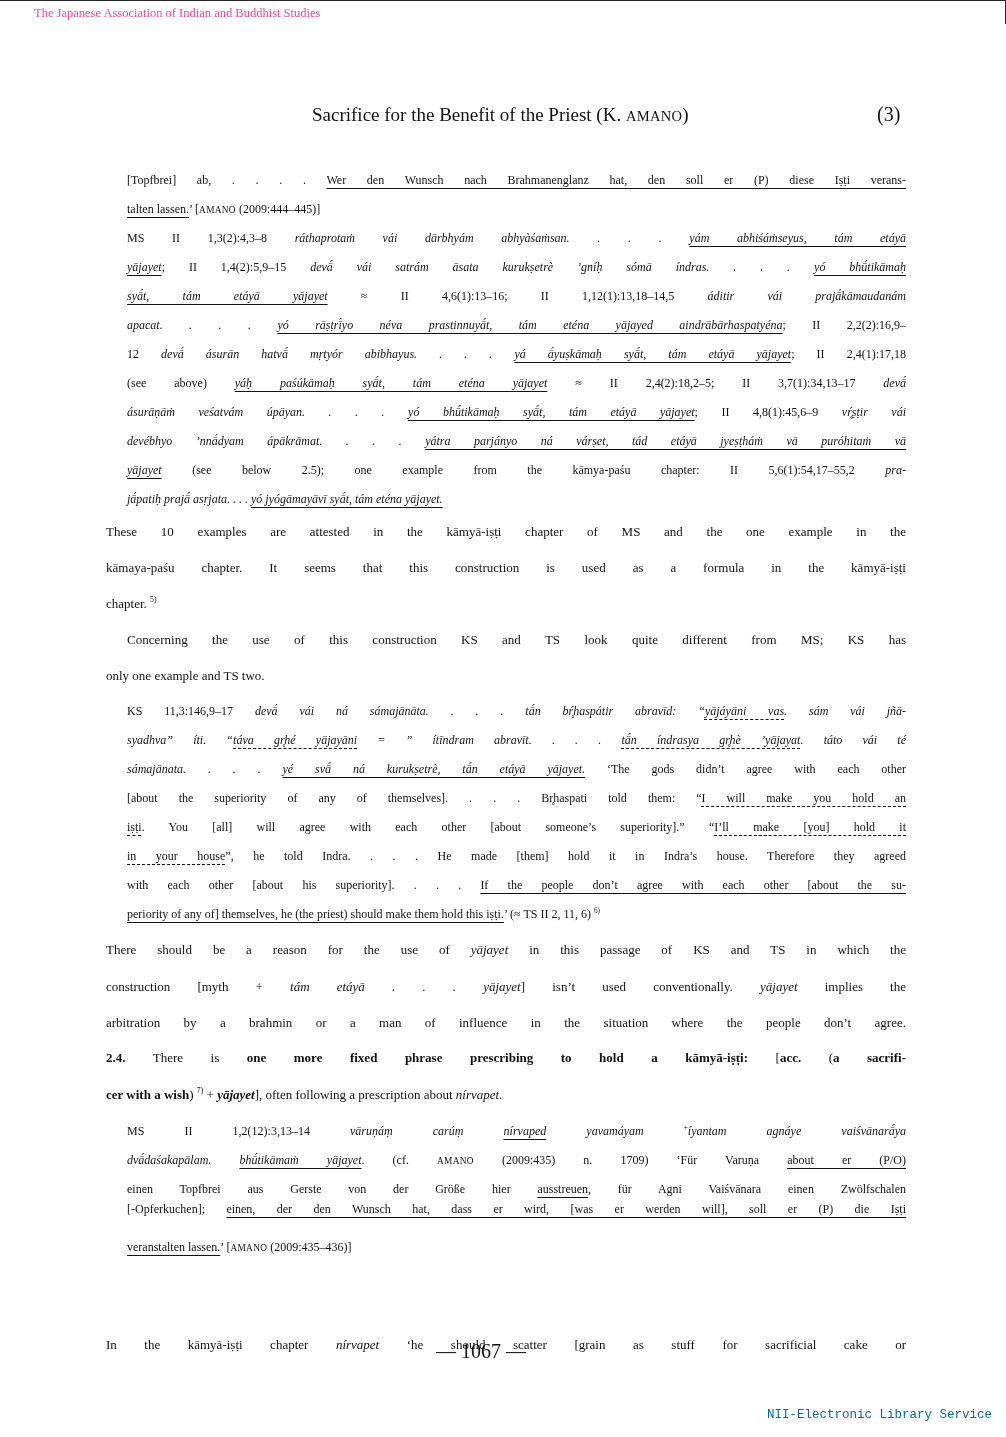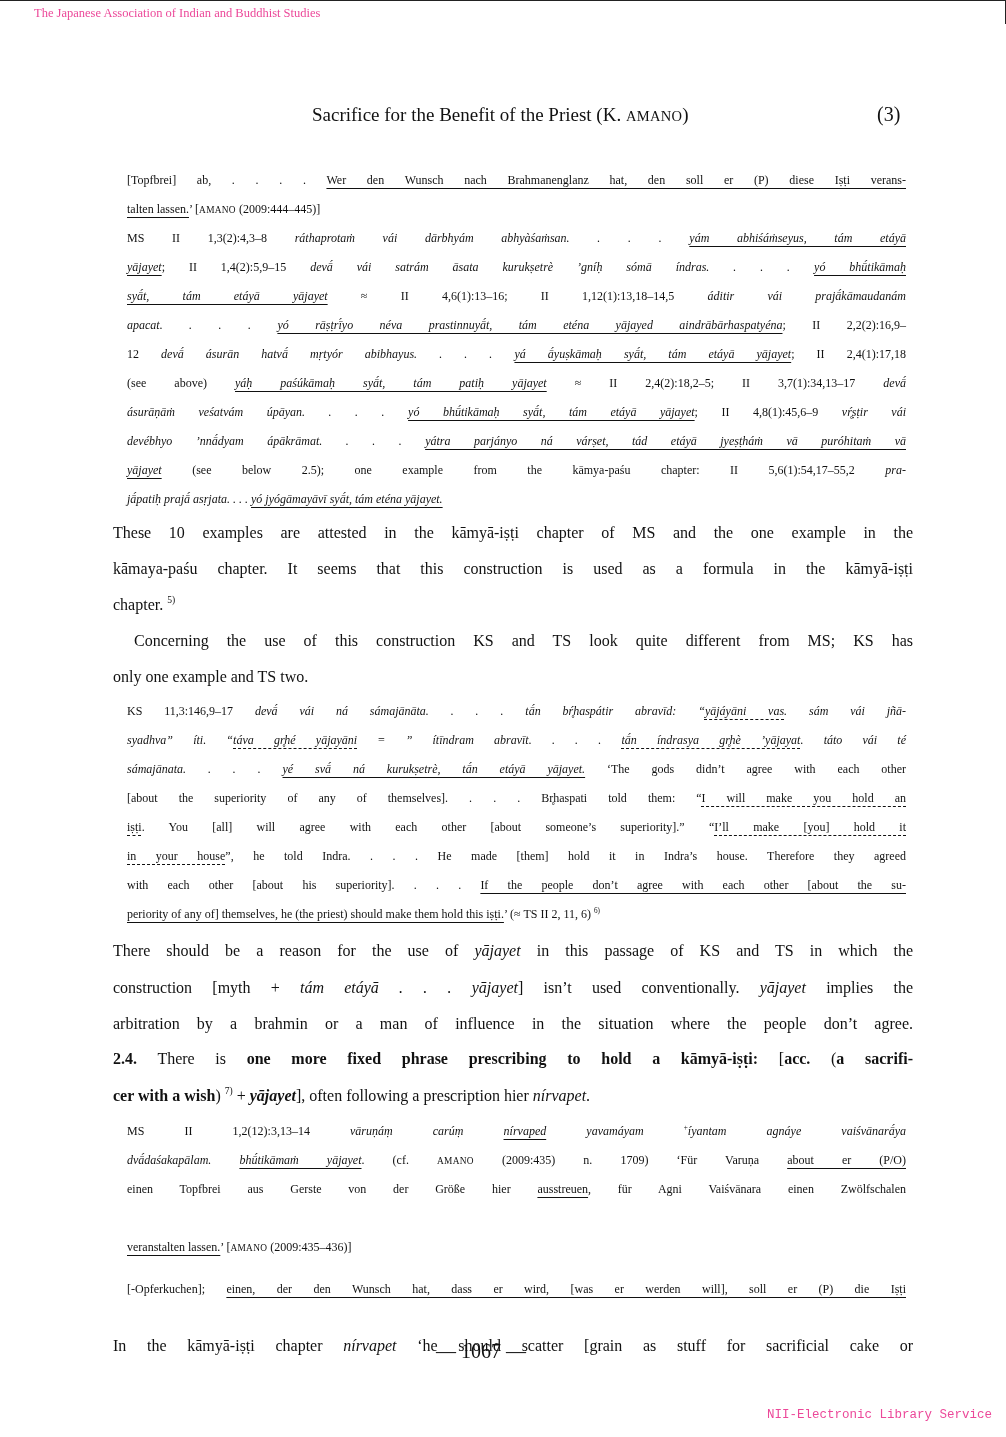--- a/index.html
+++ b/index.html
@@ -1,25 +1,25 @@
 <!DOCTYPE html>
 <html><head>
 <meta charset="utf-8">
 <style>
   html, body { margin:0; padding:0; background:#ffffff; }
   body { width:1006px; height:1437px; position:relative; overflow:hidden; color:#111; }
   .topbar { position:absolute; left:0; top:0; width:1006px; height:24px; border-top:1px solid #222; border-right:1px solid #222; box-sizing:border-box; }
   .assoc { position:absolute; left:10px; top:6px; font-family:Liberation Serif, serif; font-size:12.5px; color:#ec4899; white-space:nowrap;margin-left:24px; }
-  .footer-svc { position:absolute; right:14px; top:1408px; font-family:"Liberation Mono", monospace; font-size:12.5px; color:#ec4899; white-space:nowrap; }
+  .footer-svc { position:absolute; right:14px; top:1408px; font-family:"Liberation Mono", monospace; font-size:12.5px; color:#0369a1; white-space:nowrap; }
   .running-head { position:absolute; left:312px; top:104px; font-family:"Liberation Serif", serif; font-size:19px; white-space:nowrap; }
   .running-head .sc { font-size:14.5px; letter-spacing:0.3px; }
   .page-no { position:absolute; left:877px; top:103px; font-family:"Liberation Serif", serif; font-size:20px; }
   .line { position:absolute; font-family:"Liberation Serif", serif; white-space:nowrap; }
   .q { font-size:12px; left:127px; width:779px; }
-  .b { font-size:16px; left:106px; width:800px;margin-left:7px; }
+  .b { font-size:13px; left:106px; width:800px; }
   .just { text-align:justify; text-align-last:justify; }
   .i { font-style:italic; }
   .u { text-decoration:underline; text-underline-offset:4px; text-decoration-thickness:1.2px; }
   .d { text-decoration:underline dashed; text-underline-offset:4px; text-decoration-thickness:1px; }
   .sc { font-size:0.78em; letter-spacing:0.3px; text-transform:uppercase; }
   .bold { font-weight:bold; }
   sup { font-size:0.6em; vertical-align:0.75em; line-height:0; }
   .folio { position:absolute; left:0; width:962px; top:1340px; text-align:center; font-family:"Liberation Serif", serif; font-size:20px; }
 </style>
 </head>
@@ -32,21 +32,21 @@
 <div class="page-no">(3)</div>
 
 <div>
   <div class="line q just" style="top:173px"><span>[Topfbrei] ab, . . . . </span><span class="u">Wer den Wunsch nach Brahmanenglanz hat, den soll er (P) diese Iṣṭi verans-</span></div>
   <div class="line q" style="top:202px"><span class="u">talten lassen.</span><span>’ [</span><span class="sc">Amano</span><span> (2009:444–445)]</span></div>
   <div class="line q just" style="top:231px"><span>MS II 1,3(2):4,3–8 </span><span class="i">ráthaprotaṁ vái dārbhyám abhyàśaṁsan. . . . </span><span class="i u">yám abhiśáṁseyus, tám etáyā</span></div>
   <div class="line q just" style="top:260px"><span class="i u">yājayet</span><span>; II 1,4(2):5,9–15 </span><span class="i">devā́ vái satrám āsata kurukṣetrè ’gníḥ sómā índras. . . . </span><span class="i u">yó bhū́tikāmaḥ</span></div>
   <div class="line q just" style="top:289px"><span class="i u">syā́t, tám etáyā yājayet</span><span> ≈ II 4,6(1):13–16; II 1,12(1):13,18–14,5 </span><span class="i">áditir vái prajā́kāmaudanám</span></div>
   <div class="line q just" style="top:318px"><span class="i">apacat. . . . </span><span class="i u">yó rāṣṭrī́yo néva prastinnuyā́t, tám eténa yājayed aindrābārhaspatyéna</span><span>; II 2,2(2):16,9–</span></div>
   <div class="line q just" style="top:347px"><span>12 </span><span class="i">devā́ ásurān hatvā́ mṛtyór abibhayus. . . . </span><span class="i u">yá ā́yuṣkāmaḥ syā́t, tám etáyā yājayet</span><span>; II 2,4(1):17,18</span></div>
-  <div class="line q just" style="top:376px"><span>(see above) </span><span class="i u">yáḥ paśúkāmaḥ syā́t, tám patiḥ yājayet</span><span> ≈ II 2,4(2):18,2–5; II 3,7(1):34,13–17 </span><span class="i">devā́</span></div>
+  <div class="line q just" style="top:376px"><span>(see above) </span><span class="i u">yáḥ paśúkāmaḥ syā́t, tám eténa yājayet</span><span> ≈ II 2,4(2):18,2–5; II 3,7(1):34,13–17 </span><span class="i">devā́</span></div>
   <div class="line q just" style="top:405px"><span class="i">ásurāṇāṁ veśatvám úpāyan. . . . </span><span class="i u">yó bhū́tikāmaḥ syā́t, tám etáyā yājayet</span><span>; II 4,8(1):45,6–9 </span><span class="i">vŕ̥ṣṭir vái</span></div>
   <div class="line q just" style="top:434px"><span class="i">devébhyo ’nnā́dyam ápākrāmat. . . . </span><span class="i u">yátra parjányo ná várṣet, tád etáyā jyeṣṭháṁ vā puróhitaṁ vā</span></div>
   <div class="line q just" style="top:463px"><span class="i u">yājayet</span><span> (see below 2.5); one example from the kāmya-paśu chapter: II 5,6(1):54,17–55,2 </span><span class="i">pra-</span></div>
   <div class="line q" style="top:492px"><span class="i">jā́patiḥ prajā́ asṛjata. . . . </span><span class="i u">yó jyógāmayāvī syā́t, tám eténa yājayet.</span></div>
 </div>
 
 <div>
   <div class="line b just" style="top:524px">These 10 examples are attested in the kāmyā-iṣṭi chapter of MS and the one example in the</div>
   <div class="line b just" style="top:560px">kāmaya-paśu chapter. It seems that this construction is used as a formula in the kāmyā-iṣṭi</div>
   <div class="line b" style="top:596px"><span>chapter.</span> <sup>5)</sup></div>
@@ -63,28 +63,28 @@
   <div class="line q just" style="top:849px"><span class="d">in your house</span><span>”, he told Indra. . . . He made [them] hold it in Indra’s house. Therefore they agreed</span></div>
   <div class="line q just" style="top:878px"><span>with each other [about his superiority]. . . . </span><span class="u">If the people don’t agree with each other [about the su-</span></div>
   <div class="line q" style="top:907px"><span class="u">periority of any of] themselves, he (the priest) should make them hold this iṣṭi.</span><span>’ (≈ TS II 2, 11, 6)</span> <sup>6)</sup></div>
 </div>
 
 <div>
   <div class="line b just" style="top:942px"><span>There should be a reason for the use of </span><span class="i">yājayet</span><span> in this passage of KS and TS in which the</span></div>
   <div class="line b just" style="top:979px"><span>construction [myth + </span><span class="i">tám etáyā . . . yājayet</span><span>] isn’t used conventionally. </span><span class="i">yājayet</span><span> implies the</span></div>
   <div class="line b just" style="top:1015px">arbitration by a brahmin or a man of influence in the situation where the people don’t agree.</div>
   <div class="line b just" style="top:1050px"><span class="bold">2.4.</span><span> There is </span><span class="bold">one more fixed phrase prescribing to hold a kāmyā-iṣṭi:</span><span> [</span><span class="bold">acc.</span><span> (</span><span class="bold">a sacrifi-</span></div>
-  <div class="line b" style="top:1087px"><span class="bold">cer with a wish</span><span>)</span> <sup>7)</sup><span> + </span><span class="bold i">yājayet</span><span>], often following a prescription hier </span><span class="i">nírvapet</span><span>.</span></div>
+  <div class="line b" style="top:1087px"><span class="bold">cer with a wish</span><span>)</span> <sup>7)</sup><span> + </span><span class="bold i">yājayet</span><span>], often following a prescription about </span><span class="i">nírvapet</span><span>.</span></div>
 </div>
 
 <div>
   <div class="line q just" style="top:1124px"><span>MS II 1,2(12):3,13–14 </span><span class="i">vāruṇáṃ carúṃ </span><span class="i u">nírvaped</span><span class="i"> yavamáyam </span><sup>+</sup><span class="i">íyantam agnáye vaiśvānarā́ya</span></div>
   <div class="line q just" style="top:1153px"><span class="i">dvā́daśakapālam. </span><span class="i u">bhū́tikāmaṁ yājayet</span><span>. (cf. </span><span class="sc">Amano</span><span> (2009:435) n. 1709) ‘Für Varuṇa </span><span class="u">about er (P/O)</span></div>
   <div class="line q just" style="top:1182px"><span>einen Topfbrei aus Gerste von der Größe hier </span><span class="u">ausstreuen</span><span>, für Agni Vaiśvānara einen Zwölfschalen</span></div>
-  <div class="line q just" style="top:1282px"><span>[-Opferkuchen]; </span><span class="u">einen, der den Wunsch hat, dass er wird, [was er werden will], soll er (P) die Iṣṭi</span></div>
+  <div class="line q just" style="top:1202px"><span>[-Opferkuchen]; </span><span class="u">einen, der den Wunsch hat, dass er wird, [was er werden will], soll er (P) die Iṣṭi</span></div>
   <div class="line q" style="top:1240px"><span class="u">veranstalten lassen.</span><span>’ [</span><span class="sc">Amano</span><span> (2009:435–436)]</span></div>
 </div>
 
 <div>
   <div class="line b just" style="top:1337px"><span>In the kāmyā-iṣṭi chapter </span><span class="i">nírvapet</span><span> ‘he should scatter [grain as stuff for sacrificial cake or</span></div>
 </div>
 
 <div class="folio">— 1067 —</div>
 <div class="footer-svc">NII-Electronic Library Service</div>
 

